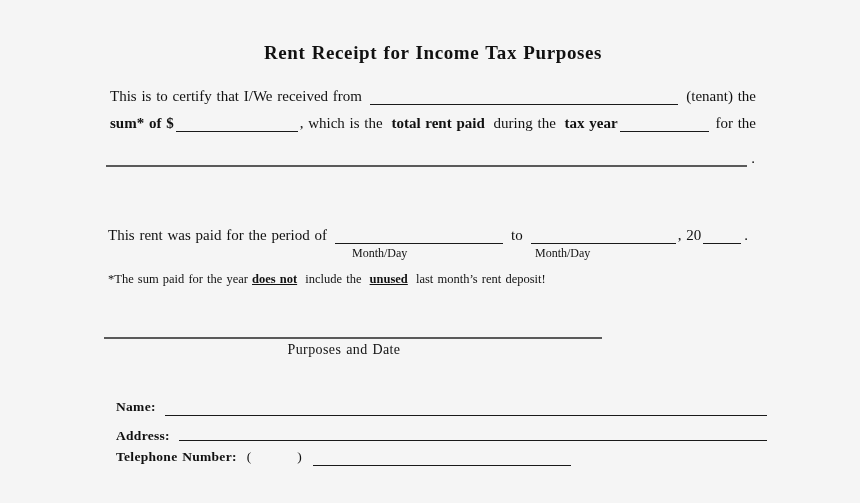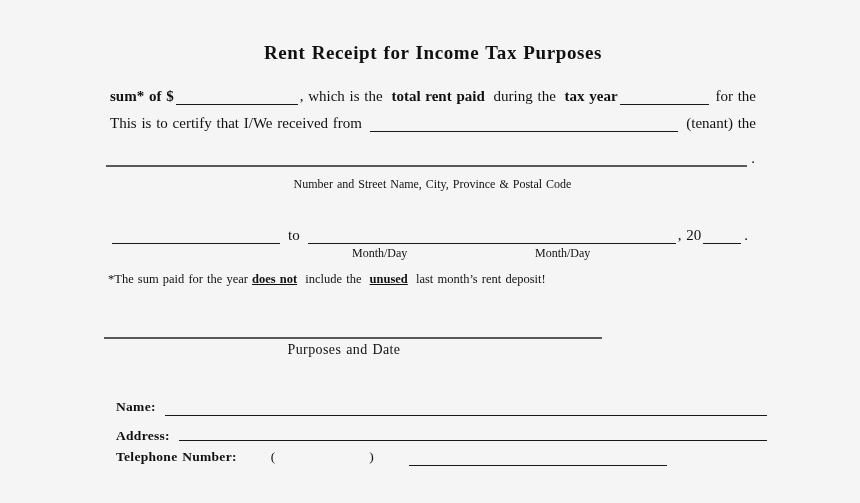--- a/index.html
+++ b/index.html
@@ -67,57 +67,57 @@
   .issuer-heading { position: absolute; top: 377px; left: 100px; width: 660px; font-size: 13.5px; white-space: nowrap; }
   .issuer-heading .main { font-weight: bold; }
   .issuer-heading .note { font-weight: bold; font-size: 11.5px; }
   .issuer-heading .suffix { font-weight: bold; }
 
   .info-row { position: absolute; left: 100px; width: 657px; height: 16px; font-size: 13.5px; margin-left: 8px; }
   .info-row .label { font-weight: bold; letter-spacing: 0.3px; }
   .info-row .blank { margin: 0 0 1px 7px; border-bottom: 1.5px solid #1a1a1a; }
   .row-name { top: 399px; }
   .row-address { top: 424px; align-items: center; }
-  .row-phone { top: 449px; gap: 24px; }
+  .row-phone { top: 449px; }
   .row-phone .paren { font-weight: normal; }
   .row-phone .paren-gap { display: inline-block; width: 42px; }
   .row-phone .blank { width: 258px; flex: none; margin-left: 9px; }
 </style>
 </head>
 <body>
 
 <div class="page">
 
   <div class="title">Rent Receipt for Income Tax Purposes</div>
 
   <div class="certify">
     <div class="row">
+      <span>This is to certify that I/We received from</span>
+      <span class="blank grow"></span>
+      <span>(tenant) the</span>
+    </div>
+    <div class="row">
       <span class="b">sum* of $</span>
       <span class="blank tight" style="width:122px"></span>
       <span>, which is the </span>
       <span class="b">total rent paid</span>
       <span> during the </span>
       <span class="b">tax year</span>
       <span class="blank tight grow"></span>
       <span> for the</span>
     </div>
-    <div class="row">
-      <span>This is to certify that I/We received from</span>
-      <span class="blank grow"></span>
-      <span>(tenant) the</span>
-    </div>
   </div>
 
   <div class="addr-line row">
     <span class="blank grow"></span>
     <span>.</span>
   </div>
-  <div class="addr-caption">Number and Street Name, City, Province &amp; Postal Code</div>
 
   <div class="period row">
+    <span>This rent was paid for the period of</span>
     <span class="blank b1"></span>
     <span>to</span>
     <span class="blank b2"></span>
     <span>, 20</span>
     <span class="blank b3"></span>
     <span>.</span>
   </div>
   <div class="md-cap from">Month/Day</div>
   <div class="md-cap to">Month/Day</div>
 

